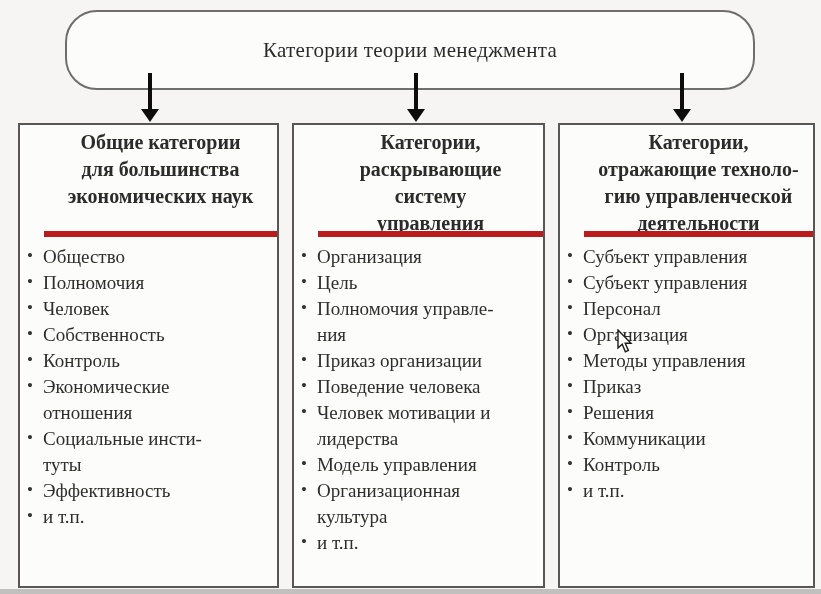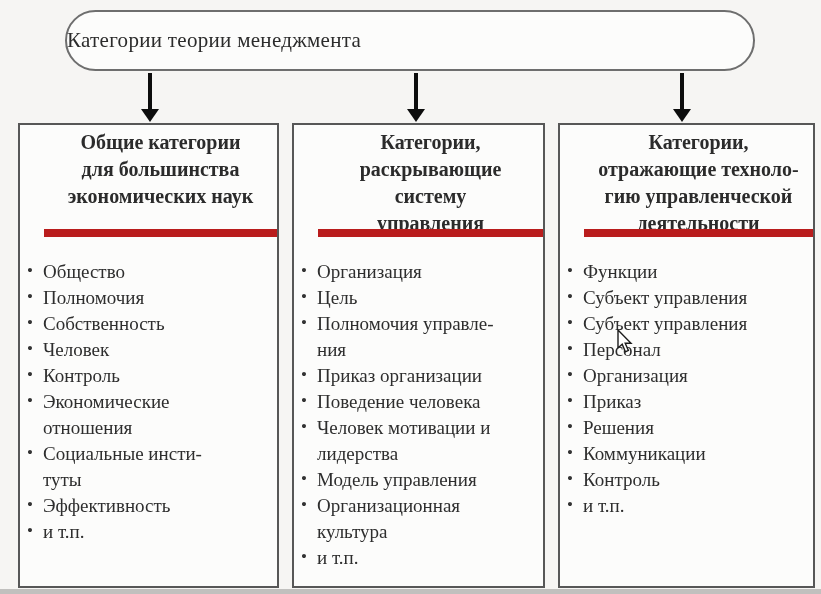--- a/index.html
+++ b/index.html
@@ -7,25 +7,25 @@
   .page {
     position: relative;
     width: 821px; height: 594px;
     background: #f6f5f3;
     font-family: "Liberation Serif", "DejaVu Serif", serif;
     color: #2b2b2b;
     overflow: hidden;
   }
   .title-node {
     position: absolute; left: 65px; top: 10px;
-    width: 690px; height: 61px;
+    width: 690px; height: 80px;
     background: #fcfcfb;
     border: 2px solid #6e6e6e;
     border-radius: 32px;
-    display: flex; align-items: center; justify-content: flex-start;
+    display: flex; align-items: center; justify-content: center;
     font-size: 21px; letter-spacing: .3px;
   }
   .arrow { position: absolute; top: 73px; width: 18px; height: 50px; }
   .arrow .shaft {
     position: absolute; left: 7px; top: 0;
     width: 4px; height: 37px; background: #0d0d0d;
   }
   .arrow .head {
     position: absolute; left: 0; top: 36px;
     width: 0; height: 0;
@@ -37,32 +37,32 @@
   .col {
     position: absolute; top: 123px; height: 465px;
     background: #fcfcfb;
     border: 2px solid #575757;
   }
   .col1 { left: 18px;  width: 261px; }
   .col2 { left: 292px; width: 253px; }
   .col3 { left: 558px; width: 257px; }
   .col-header {
     height: 112px;
-    border-bottom: 8px solid #b91c1c;
+    border-bottom: 6px solid #b91c1c;
     padding: 4px 4px 0 4px;
     text-align: center;
     font-weight: bold;
     font-size: 20px; line-height: 27px;
     white-space: pre-line;
     overflow: hidden;
     margin-left: 24px;
   }
   .col-list {
     list-style: none;
-    padding: 22px 4px 0 0;
+    padding: 7px 4px 0 0;
     font-size: 19px; line-height: 26px;
     color: #2e2e2e;
   }
   .col-list li {
     position: relative;
     padding-left: 23px;
     white-space: pre-line;
   }
   .col-list li::before {
     content: "\2022";
@@ -101,23 +101,23 @@
   <div class="col col1">
     <div class="col-header">Общие категории
 для большинства
 экономических наук</div>
     <ul class="col-list">
 
         <li>Общество</li>
 
         <li>Полномочия</li>
 
+        <li>Человек</li>
+
         <li>Собственность</li>
-
-        <li>Человек</li>
 
         <li>Контроль</li>
 
         <li>Экономические
 отношения</li>
 
         <li>Социальные инсти-
 туты</li>
 
         <li>Эффективность</li>
@@ -156,30 +156,30 @@
       </ul>
   </div>
 
   <div class="col col3">
     <div class="col-header">Категории,
 отражающие техноло-
 гию управленческой
 деятельности</div>
     <ul class="col-list">
 
-        <li>Функции</li>
 
         <li>Субъект управления</li>
 
         <li>Субъект управления</li>
 
         <li>Персонал</li>
 
         <li>Организация</li>
 
+        <li>Методы управления</li>
 
         <li>Приказ</li>
 
         <li>Решения</li>
 
         <li>Коммуникации</li>
 
         <li>Контроль</li>
 
         <li>и т.п.</li>

